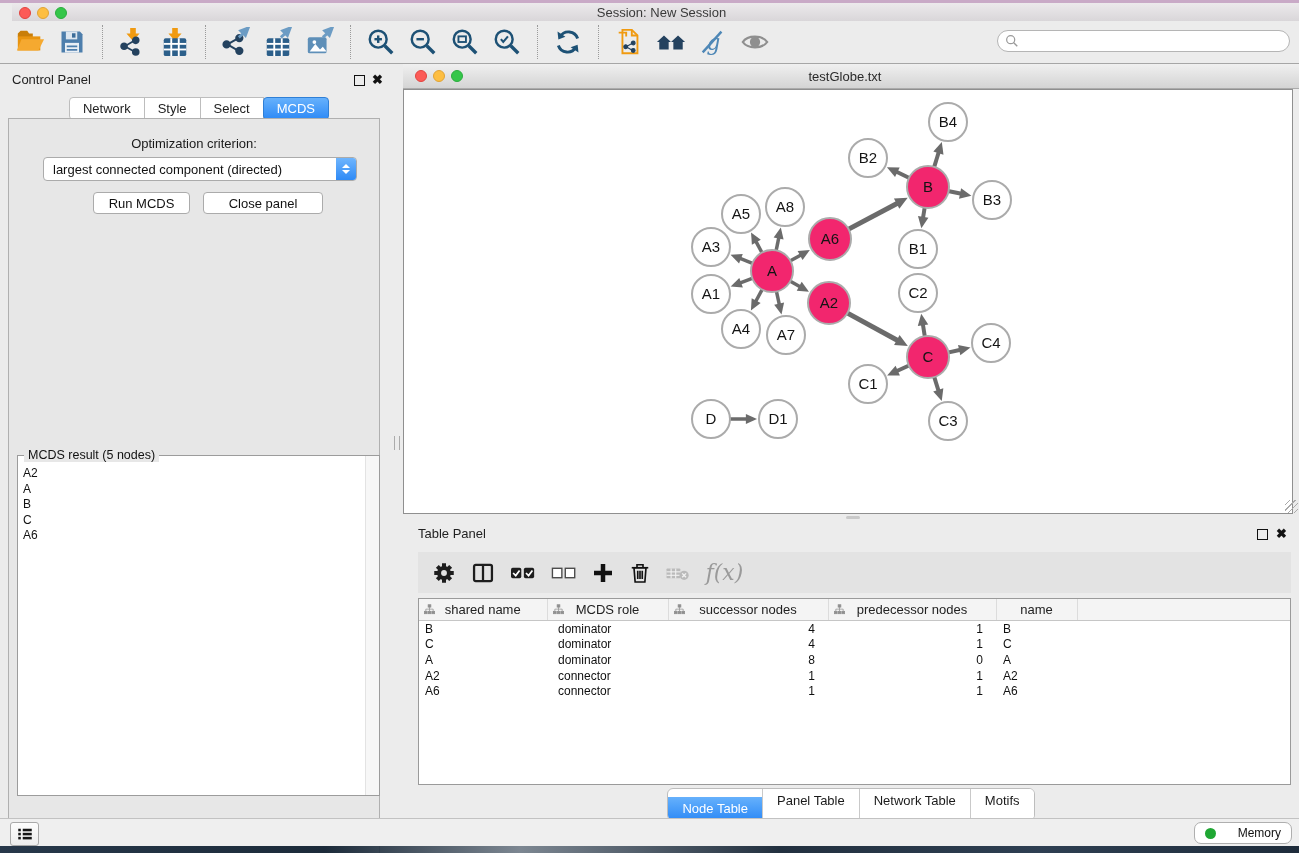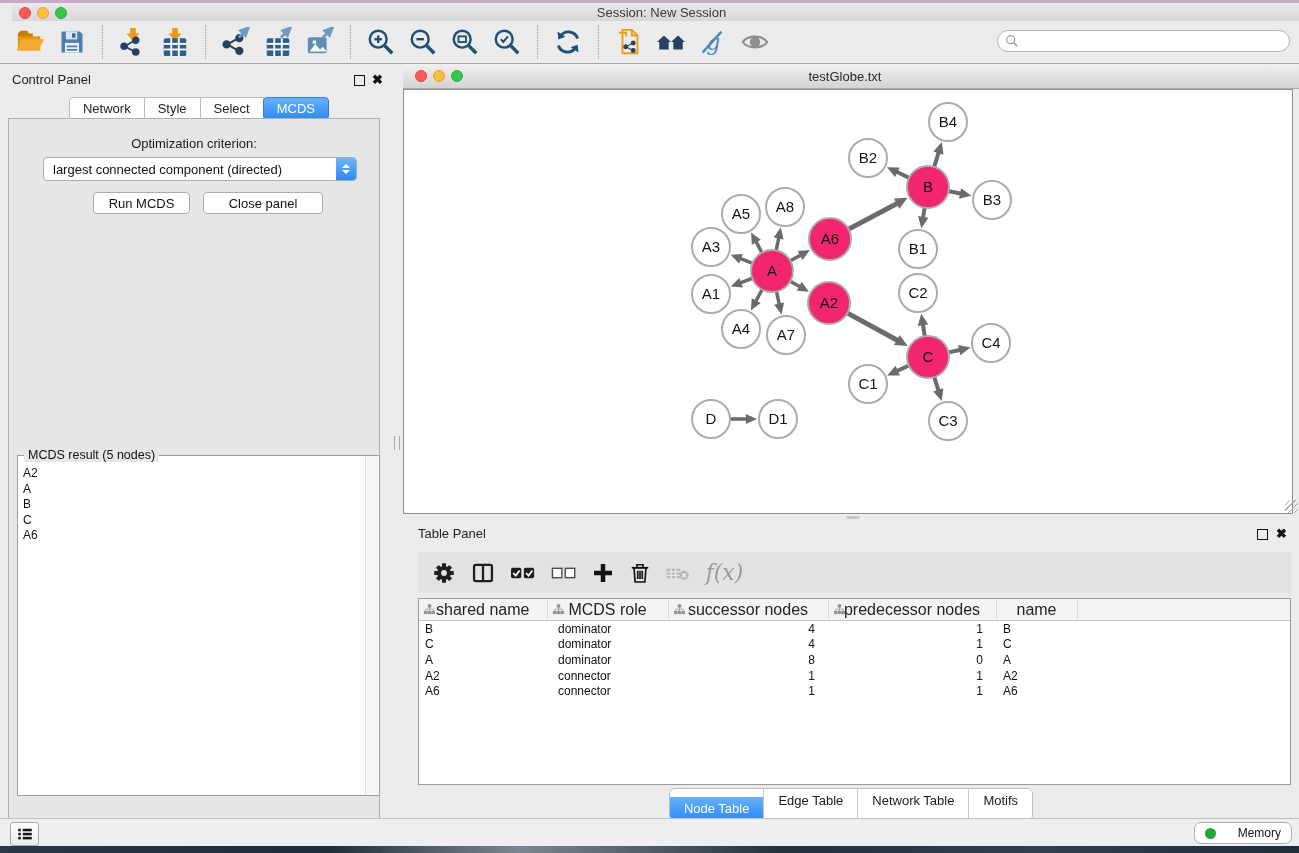--- a/index.html
+++ b/index.html
@@ -80,21 +80,21 @@
 
   
   .table-panel{left:403px;top:520px;width:896px;height:298px;}
   .tp-toolbar{position:absolute;left:15px;top:32px;width:873px;height:41px;background:#E3E3E3;
               display:flex;align-items:center;gap:13px;padding-left:13px;box-sizing:border-box;}
   .tp-btn{height:32px;display:flex;align-items:center;justify-content:center;cursor:default;}
   .tp-table{position:absolute;left:15px;top:78px;width:873px;height:187px;box-sizing:border-box;
             background:#fff;border:1px solid #9A9A9A;overflow:hidden;}
   table{border-collapse:collapse;table-layout:fixed;width:100%;}
   thead th{height:21px;background:#F4F4F4;border-bottom:1px solid #C6C6C6;border-right:1px solid #DCDCDC;
-           font-weight:normal;font-size:16px;color:#222;position:relative;text-align:center;padding:0;}
+           font-weight:normal;font-size:13px;color:#222;position:relative;text-align:center;padding:0;}
   thead th.filler{border-right:none;}
   th .sort-ic{position:absolute;left:5px;top:5px;}
   tbody td{height:15.6px;padding:0;font-size:12px;color:#101010;white-space:nowrap;overflow:hidden;}
   tbody td:nth-child(1){padding-left:6px;}
   tbody td:nth-child(2){padding-left:11px;}
   tbody td:nth-child(3){text-align:right;padding-right:13px;}
   tbody td:nth-child(4){text-align:right;padding-right:13px;}
   tbody td:nth-child(5){padding-left:7px;}
   .tp-tabs{position:absolute;left:0;right:0;top:268px;display:flex;justify-content:center;}
   .tp-tabs .seg-wrap{display:flex;border:1px solid #BDBDBD;border-radius:6px;overflow:hidden;background:#fff;}
@@ -641,21 +641,21 @@
               <td>A6</td>
               <td></td>
             </tr>
           </tbody>
         </table>
     </div>
 
     <div class="tp-tabs">
       <div class="seg-wrap" id="tp-tabs-wrap">
           <div class="tp-tab selected">Node Table</div>
-          <div class="tp-tab">Edge Table</div>
+          <div class="tp-tab">Panel Table</div>
           <div class="tp-tab">Network Table</div>
           <div class="tp-tab">Motifs</div>
         </div>
     </div>
   </div>
 
   <div class="abs status-bar">
     <div class="list-btn">
       <svg width="18" height="18" viewBox="0 0 24 24">
         <g fill="#151515">

